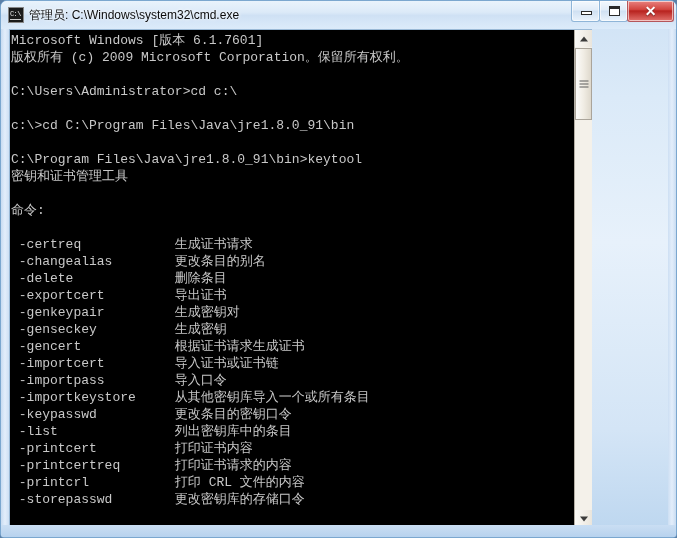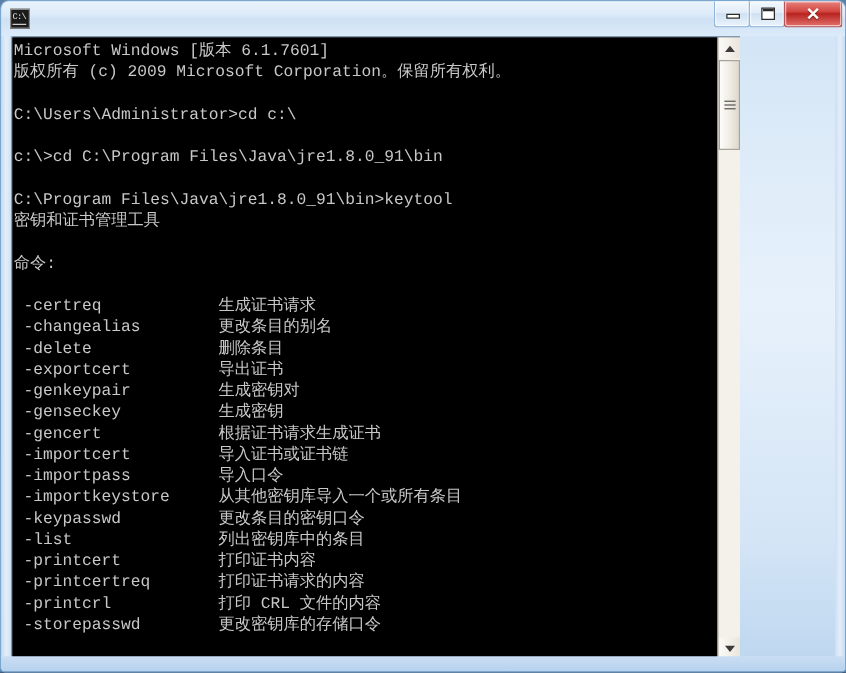--- a/index.html
+++ b/index.html
@@ -268,20 +268,21 @@
     background: linear-gradient(to left, #c9dcf1 0%, #e3eefb 50%, #cddff3 100%);
   }
 </style>
 </head>
 <body>
 
 <div class="window">
 
   <div class="titlebar">
     <div class="title-icon"></div>
+    <div class="title-text">管理员: C:\Windows\system32\cmd.exe</div>
 
     <div class="winbtns">
       <div class="winbtn min"></div>
       <div class="winbtn max"></div>
       <div class="winbtn close">
         <span class="x">✕</span>
       </div>
     </div>
   </div>
 

